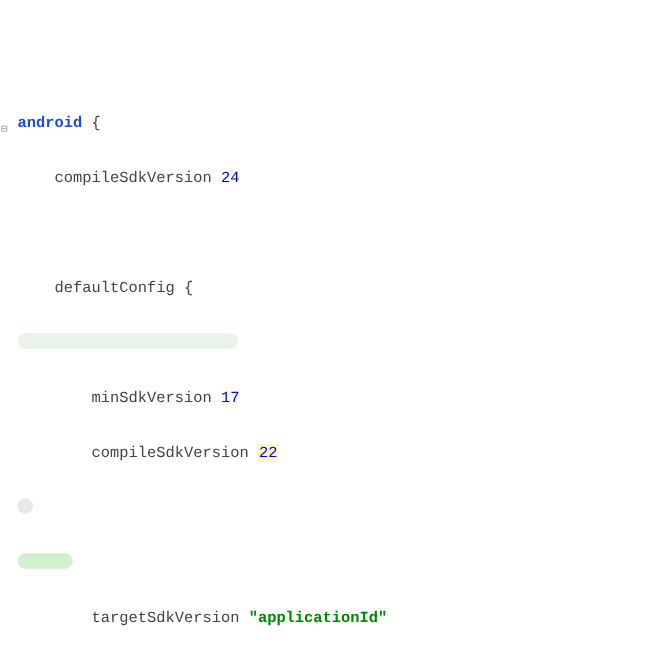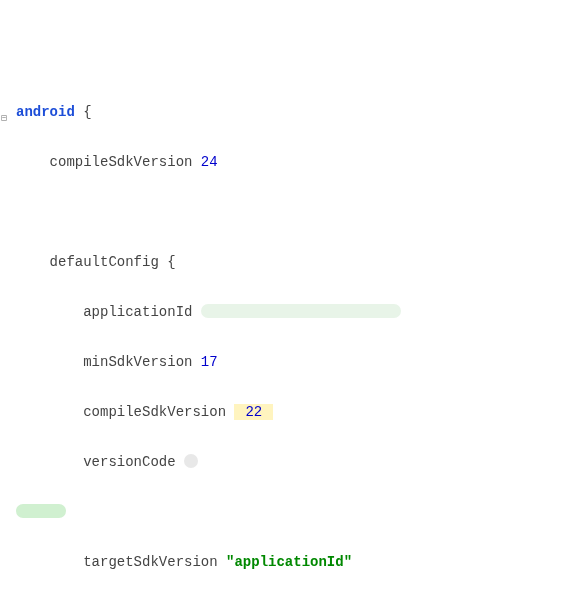--- a/index.html
+++ b/index.html
@@ -21,21 +21,21 @@
     left: -3px;
     top: 6px;
     width: 10px;
     height: 10px;
     font-size: 10px;
     color: #999;
   }
   .code { padding-left: 12px; display: inline-block; color: #444444; }
   .keyword-bold { font-weight: bold; color: #1d4ed8; }
   .number { color: #0000cc; margin-top: 17px; }
-  .number-hl { color: #0000cc; background: #fff4bf; padding: 0 11px; text-align: center; }
+  .number-hl { color: #0000cc; background: #fff4bf; padding: 0 1px; text-align: center; }
   .string-green { color: #008800; font-weight: bold; }
   .redacted-pill {
     display: inline-block;
     height: 14px;
     border-radius: 7px;
     vertical-align: middle;
     position: relative;
     top: -1px;
   }
   .redacted-long { width: 200px; background: #e8f4e8; }
@@ -44,24 +44,24 @@
 </style>
 </head>
 <body>
 
 
 
 <div class="line"><span class="fold-marker">⊟</span><span class="code"><span class="keyword-bold">android</span><span> {</span></span></div>
 <div class="line"><span class="code"><span>    compileSdkVersion </span><span class="number">24</span></span></div>
 <div class="line"><span class="code"> </span></div>
 <div class="line"><span class="code">    defaultConfig {</span></div>
-<div class="line"><span class="code"><span>        applicationId </span><span class="redacted-pill redacted-long"></span></span></div>
+<div class="line"><span class="code"><span class="redacted-pill redacted-long"></span></span></div>
 <div class="line"><span class="code"><span>        minSdkVersion </span><span class="number">17</span></span></div>
 <div class="line"><span class="code"><span>        compileSdkVersion </span><span class="number-hl">22</span></span></div>
-<div class="line"><span class="code"><span>        versionCode </span><span class="redacted-pill redacted-circle"></span></span></div>
+<div class="line"><span class="code"><span class="redacted-pill redacted-circle"></span></span></div>
 <div class="line"><span class="code"><span class="redacted-pill redacted-short"></span></span></div>
 <div class="line"><span class="code"><span>        targetSdkVersion </span><span class="string-green">"applicationId"</span></span></div>
 
 
 
 
 
 
 
 

